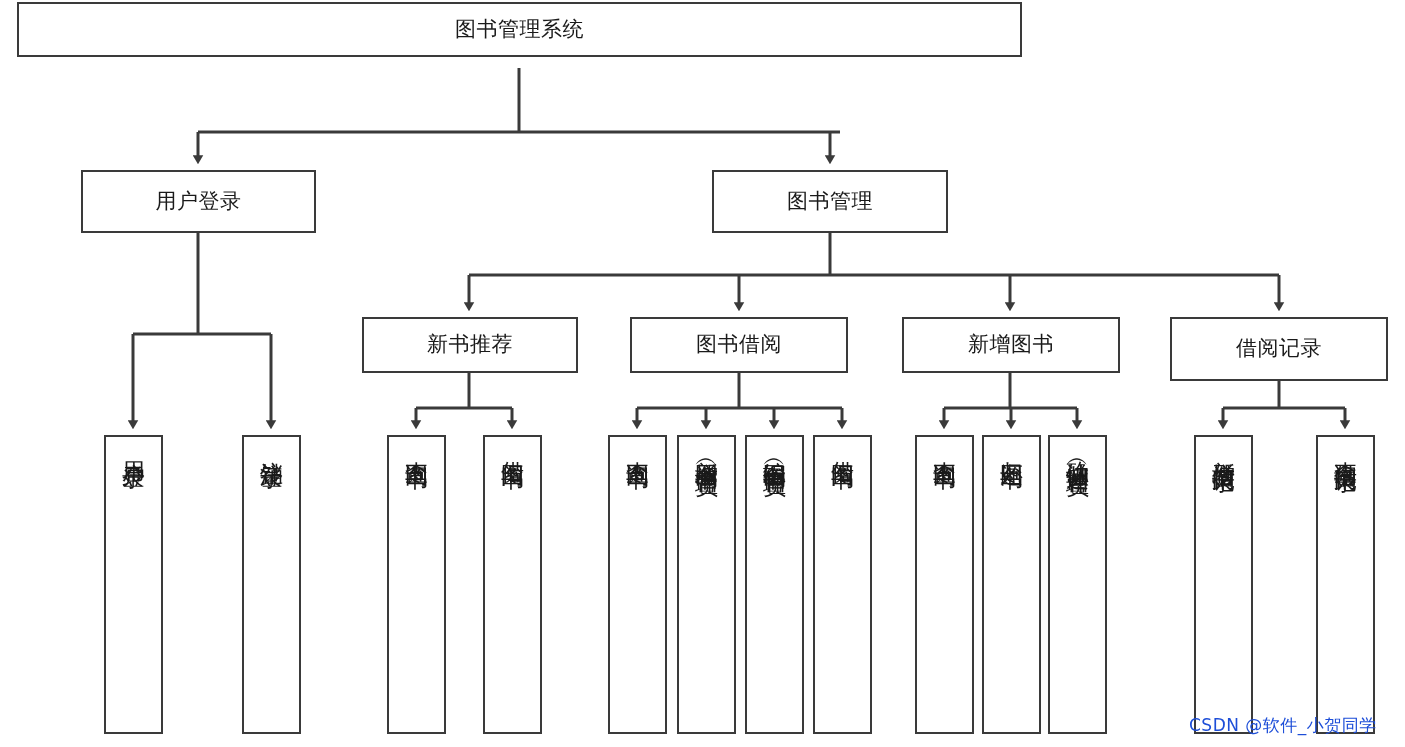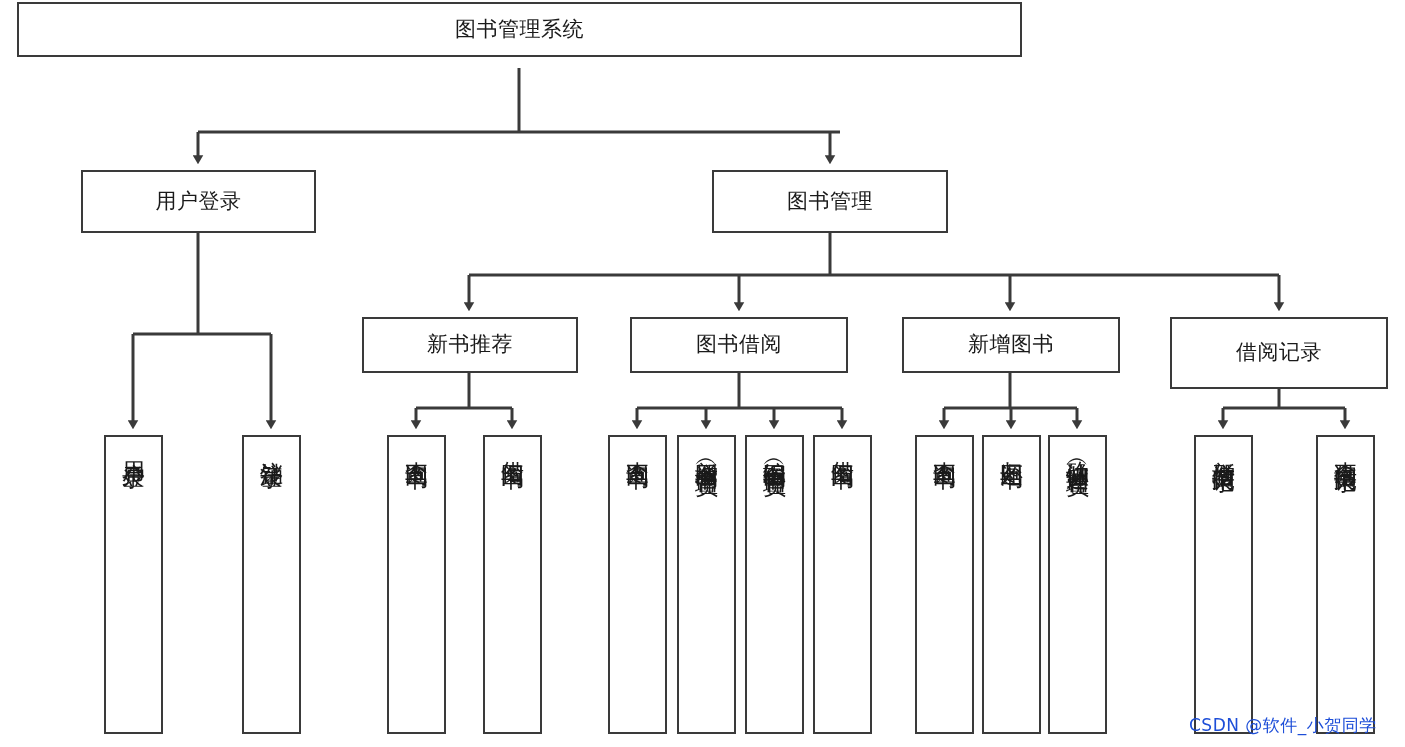--- a/index.html
+++ b/index.html
@@ -132,21 +132,21 @@
 
   <div class="node horiz" style="left:712px; top:170px; width:236px; height:63px;">
     <span class="label">图书管理</span>
   </div>
   <div class="node horiz" style="left:630px; top:317px; width:218px; height:56px;">
     <span class="label">图书借阅</span>
   </div>
   <div class="node horiz" style="left:902px; top:317px; width:218px; height:56px;">
     <span class="label">新增图书</span>
   </div>
-  <div class="node horiz" style="left:1170px; top:317px; width:218px; height:72px;">
+  <div class="node horiz" style="left:1170px; top:317px; width:218px; height:64px;">
     <span class="label">借阅记录</span>
   </div>
 
   <div class="node vert" style="left:104px; top:435px; width:59px; height:299px;">
     <span class="label">用户登录</span>
   </div>
   <div class="node vert" style="left:242px; top:435px; width:59px; height:299px;">
     <span class="label">注销登录</span>
   </div>
 

